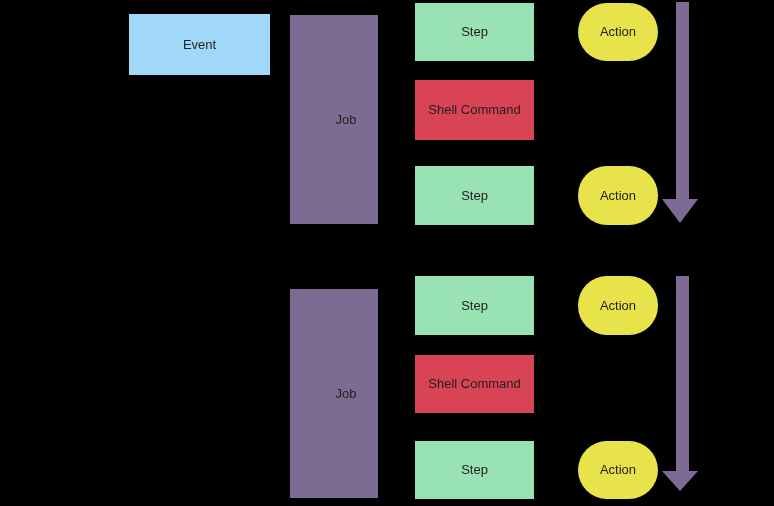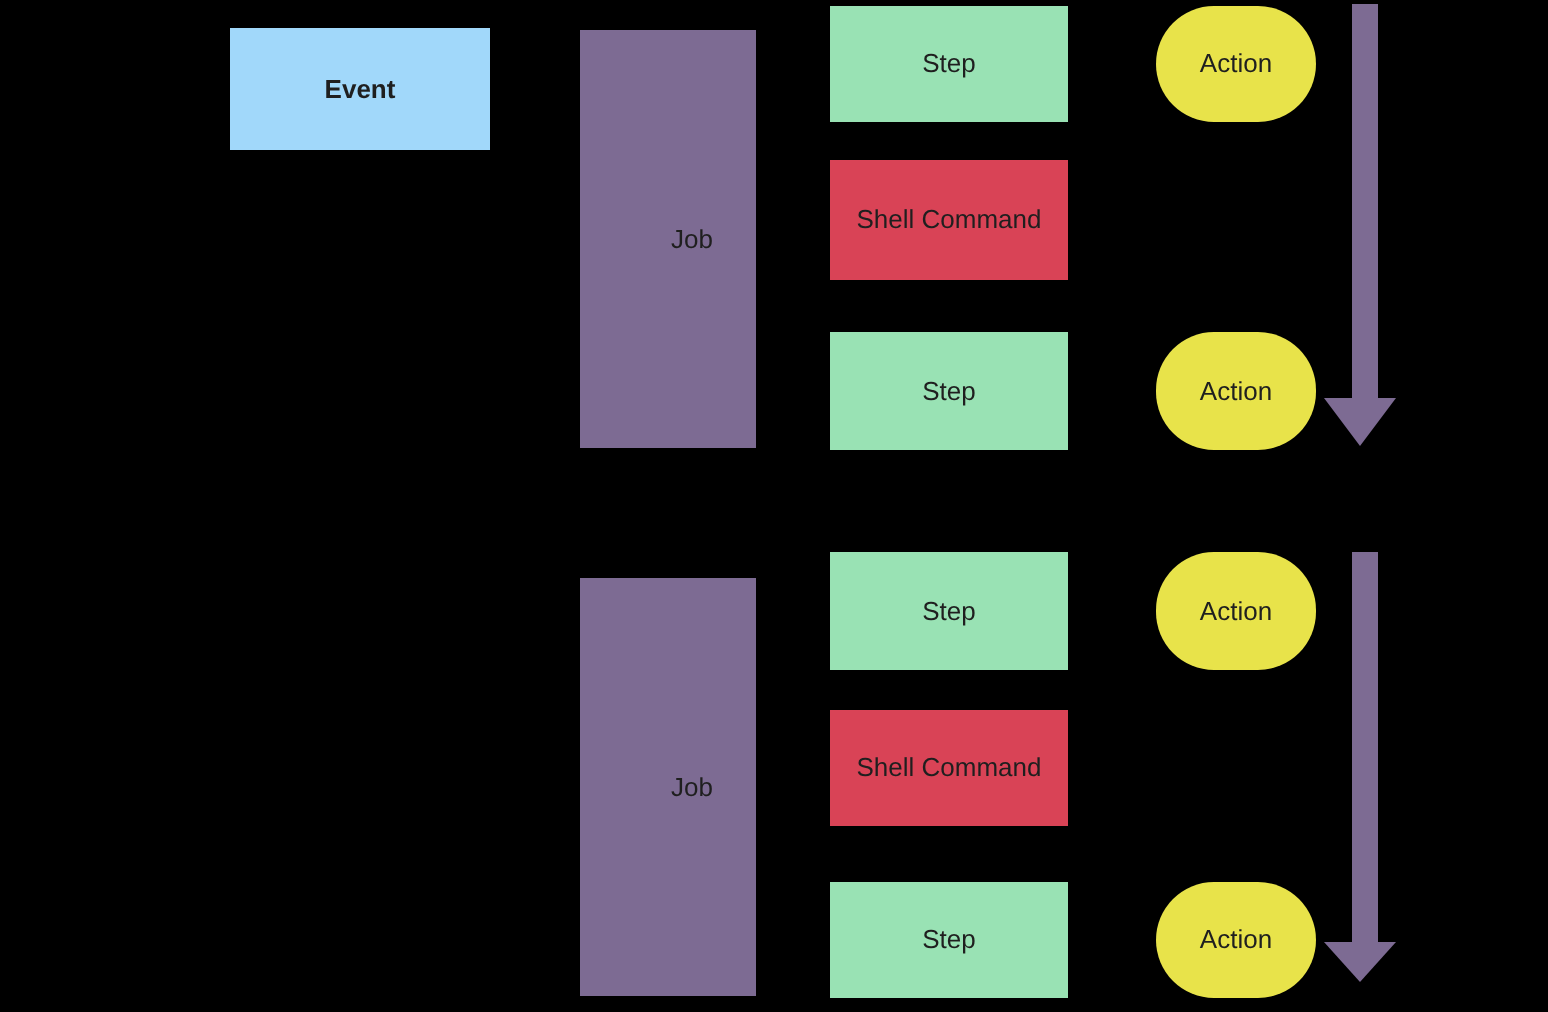--- a/index.html
+++ b/index.html
@@ -24,21 +24,21 @@
     font-size: 13px;
     color: var(--color-text, #1f1f1f);
     line-height: 1.2;
   }
   .event-box  { background: var(--color-event); }
   .job-box    { background: var(--color-job); padding-left: 24px; }
   .step-box   { background: var(--color-step); }
   .shell-box  { background: var(--color-shell); }
   .action-box { background: var(--color-action); border-radius: 29px; }
 
-  #event  { left: 115px; top: 14px;  width: 130px; height: 61px; font-weight: bold; }
+  #event  { left: 129px; top: 14px;  width: 141px; height: 61px; }
 
   #job1   { left: 290px; top: 15px;  width: 64px;  height: 209px; }
   #job2   { left: 290px; top: 289px; width: 64px;  height: 209px; }
 
   #step1  { left: 415px; top: 3px;   width: 119px; height: 58px; }
   #shell1 { left: 415px; top: 80px;  width: 119px; height: 60px; }
   #step2  { left: 415px; top: 166px; width: 119px; height: 59px; }
 
   #step3  { left: 415px; top: 276px; width: 119px; height: 59px; }
   #shell2 { left: 415px; top: 355px; width: 119px; height: 58px; }

